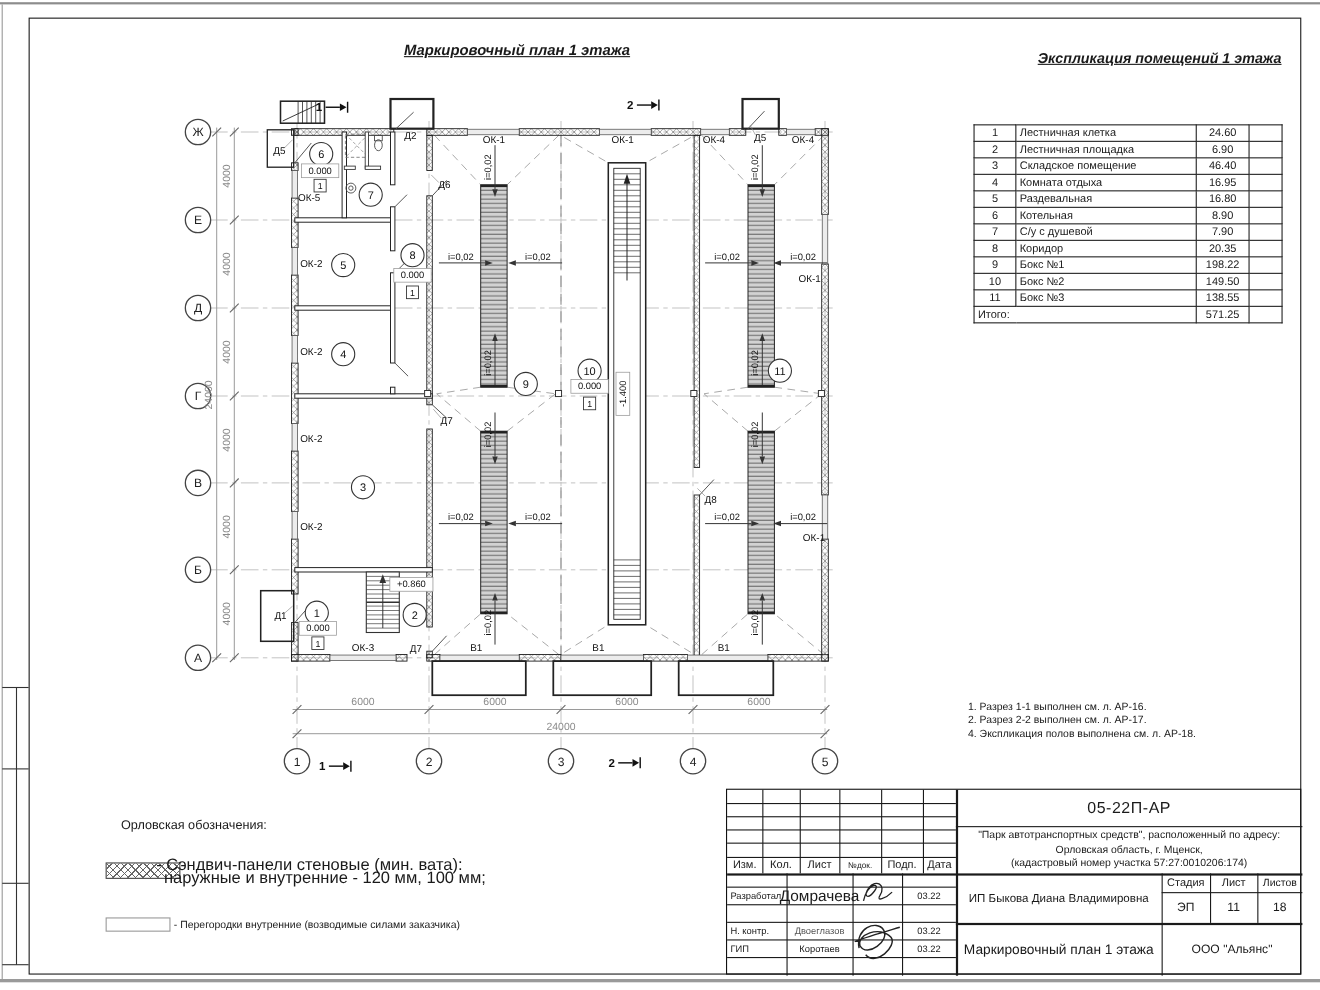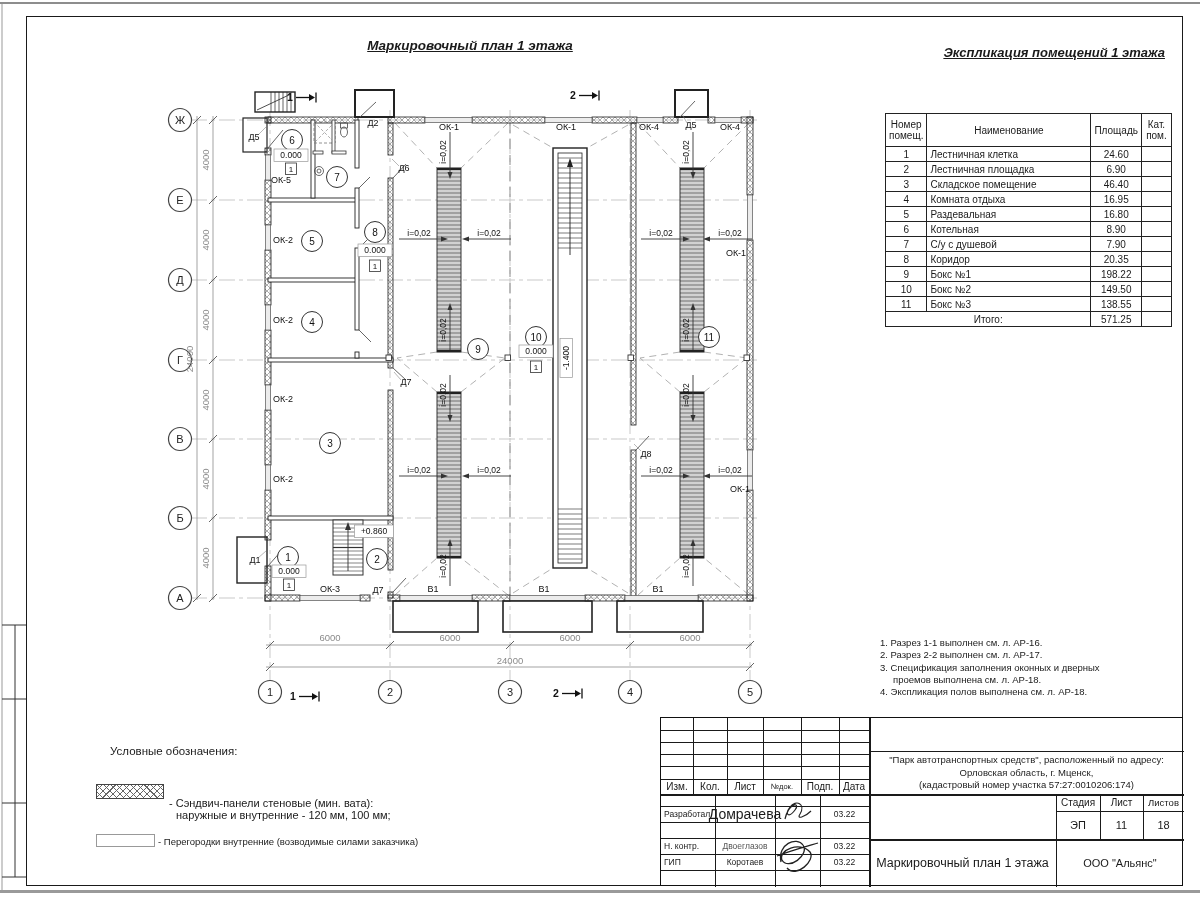--- a/index.html
+++ b/index.html
@@ -14,31 +14,31 @@
   .plan-title{left:290px;top:38px;width:360px;text-align:center;font-size:13.5px;
       font-style:italic;font-weight:bold;text-decoration:underline;}
   .expl-title{left:885px;top:45px;width:280px;text-align:right;font-size:13px;
       font-style:italic;font-weight:bold;text-decoration:underline;}
   
   .expl{left:885px;top:113px;border-collapse:collapse;table-layout:fixed;}
   .expl td{border:0.8px solid #222;font-size:10px;height:14px;padding:0 3px;
       overflow:hidden;white-space:nowrap;}
   .expl tr.hdr td{height:32px;text-align:center;font-size:10px;line-height:11px;border-bottom:1.4px solid #222;}
   .expl{border:1.6px solid #222;}
-  .c{text-align:center;} .r{text-align:center;}
+  .c{text-align:center;} .r{text-align:left;}
   
   .notes{left:864px;top:637px;width:258px;font-size:9.5px;line-height:12.3px;}
   .notes div{padding-left:13px;text-indent:-13px;margin-left:16px;}
   
   .legend-title{left:110px;top:745px;font-size:11.5px;}
   .swatch-hatch{left:96px;top:784px;width:66px;height:13px;border:1px solid #444;background-color:#fff;
      background-image:repeating-linear-gradient(45deg,transparent 0 4px,#666 4px 4.8px),
                       repeating-linear-gradient(-45deg,transparent 0 4px,#666 4px 4.8px);}
   .swatch-plain{left:96px;top:834px;width:57px;height:11px;border:1px solid #999;background:#fff;}
-  .leg-text1{left:169px;top:781px;font-size:11px;line-height:12px;margin-top:16px;}
+  .leg-text1{left:142px;top:781px;font-size:15px;line-height:12px;}
   .leg-text2{left:158px;top:836px;font-size:9.5px;}
   
   .tb{left:660px;top:717px;width:523px;height:169px;border:1.8px solid #111;box-sizing:border-box;}
   .tb .lh{position:absolute;height:1px;background:#1a1a1a;}
   .tb .lv{position:absolute;width:1px;background:#1a1a1a;}
   .tb .cell{position:absolute;display:flex;align-items:center;justify-content:center;
       text-align:center;font-size:10px;}
   .tb .left-al{justify-content:flex-start;padding-left:3px;}
   svg text{font-family:"Liberation Sans",sans-serif;}
 </style>
@@ -469,26 +469,20 @@
 <div class="abs expl-title">Экспликация помещений 1 этажа</div>
 
 <table class="abs expl">
   <colgroup>
       <col style="width:38px">
       <col style="width:164px">
       <col style="width:48px">
       <col style="width:30px">
     </colgroup>
   <tbody id="expl-body">
-      <tr class="hdr">
-    <td>Номер<br>помещ.</td>
-        <td>Наименование</td>
-        <td>Площадь</td>
-        <td>Кат.<br>пом.</td>
-      </tr>
       <tr>
         <td class="c">1</td>
         <td>Лестничная клетка</td>
         <td class="c">24.60</td>
         <td></td>
       </tr>
       <tr>
         <td class="c">2</td>
         <td>Лестничная площадка</td>
         <td class="c">6.90</td>
@@ -552,25 +546,24 @@
         <td class="r" colspan="2" style="border-top:1.4px solid #222">Итого:</td>
         <td class="c" style="border-top:1.4px solid #222">571.25</td>
         <td style="border-top:1.4px solid #222"></td>
       </tr>
     </tbody>
 </table>
 
 <div class="abs notes" id="notes">
     <div>1. Разрез 1-1 выполнен см. л. АР-16.</div>
     <div>2. Разрез 2-2 выполнен см. л. АР-17.</div>
-    <div>3. Спецификация заполнения оконных и дверных проемов выполнена см. л. АР-18.</div>
     <div>4. Экспликация полов выполнена см. л. АР-18.</div>
   </div>
 
-<div class="abs legend-title">Условные обозначения:</div>
+<div class="abs legend-title">Орловская обозначения:</div>
 <div class="abs swatch-hatch"></div>
 <div class="abs leg-text1">
   <div>- Сэндвич-панели стеновые (мин. вата):</div>
   <div style="padding-left:7px">наружные и внутренние - 120 мм, 100 мм;</div>
 </div>
 <div class="abs swatch-plain"></div>
 <div class="abs leg-text2">- Перегородки внутренние (возводимые силами заказчика)</div>
 
 <div class="abs tb">
 
@@ -612,25 +605,27 @@
   <div class="cell left-al" style="left:0;top:88px;width:54px;height:16px;font-size:8.5px">Разработал</div>
   <div class="cell" style="left:54px;top:88px;width:60px;height:16px;font-size:14px">Домрачева</div>
   <div class="cell" style="left:159px;top:88px;width:49px;height:16px;font-size:8.5px">03.22</div>
   <div class="cell left-al" style="left:0;top:120px;width:54px;height:16px;font-size:8.5px">Н. контр.</div>
   <div class="cell" style="left:54px;top:120px;width:60px;height:16px;font-size:8.5px;color:#555">Двоеглазов</div>
   <div class="cell" style="left:159px;top:120px;width:49px;height:16px;font-size:8.5px">03.22</div>
   <div class="cell left-al" style="left:0;top:136px;width:54px;height:16px;font-size:8.5px">ГИП</div>
   <div class="cell" style="left:54px;top:136px;width:60px;height:16px;font-size:8.5px">Коротаев</div>
   <div class="cell" style="left:159px;top:136px;width:49px;height:16px;font-size:8.5px">03.22</div>
 
+  <div class="cell" style="left:208px;top:0;width:315px;height:33px;font-size:14.5px;letter-spacing:0.5px">05-22П-АР</div>
   <div style="position:absolute;left:214px;top:36px;width:303px;text-align:center;font-size:9.5px;line-height:12.5px">
     <div>"Парк автотранспортных средств",  расположенный по адресу:</div>
     <div>Орловская область, г. Мценск,</div>
     <div>(кадастровый номер участка 57:27:0010206:174)</div>
   </div>
+  <div class="cell" style="left:208px;top:76px;width:187px;height:45px;font-size:10.5px">ИП Быкова Диана Владимировна</div>
   <div class="cell" style="left:395px;top:76px;width:44px;height:17px;font-size:10px">Стадия</div>
   <div class="cell" style="left:439px;top:76px;width:43px;height:17px;font-size:10px">Лист</div>
   <div class="cell" style="left:482px;top:76px;width:41px;height:17px;font-size:9.5px">Листов</div>
   <div class="cell" style="left:395px;top:93px;width:44px;height:28px;font-size:11px">ЭП</div>
   <div class="cell" style="left:439px;top:93px;width:43px;height:28px;font-size:11px">11</div>
   <div class="cell" style="left:482px;top:93px;width:41px;height:28px;font-size:11px">18</div>
   <div class="cell" style="left:208px;top:121px;width:187px;height:48px;font-size:12.5px">Маркировочный план 1 этажа</div>
   <div class="cell" style="left:395px;top:121px;width:128px;height:48px;font-size:11px">ООО "Альянс"</div>
 
   <svg style="position:absolute;left:114px;top:76px" width="45" height="93" viewBox="0 0 45 93">

